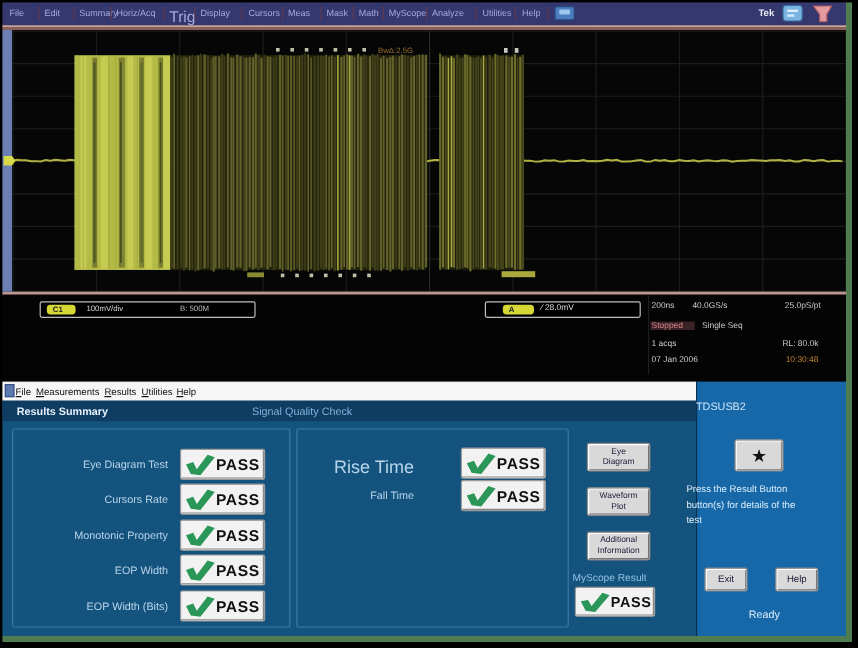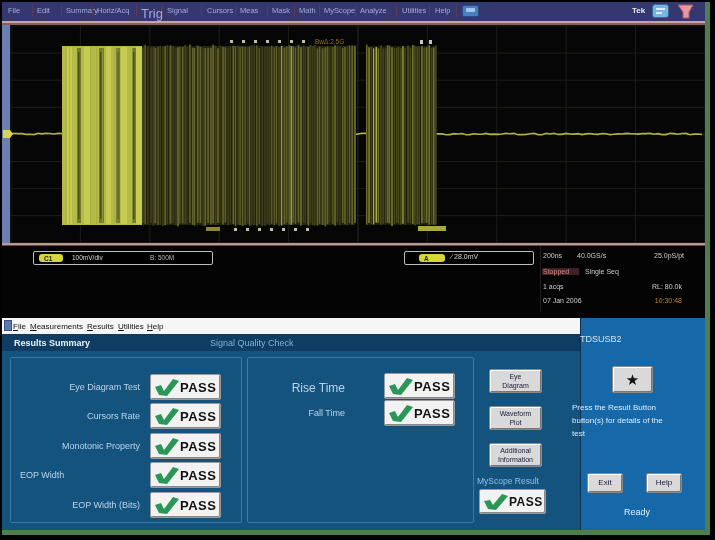--- a/index.html
+++ b/index.html
@@ -5,21 +5,21 @@
 .abs{position:absolute}
 </style></head><body>
 <div class="abs" style="left:705px;top:2px;width:5px;height:533px;background:#4f7d4f"></div>
 <div class="abs" style="left:2px;top:530px;width:708px;height:5px;background:#4f7d4f"></div>
 <div class="abs" style="left:2px;top:2px;width:703px;height:19px;background:#35376f"></div>
 <div class="abs" style="left:8px;top:6px;font-size:7.5px;color:#a3abdb">File</div>
 <div class="abs" style="left:37px;top:6px;font-size:7.5px;color:#a3abdb">Edit</div>
 <div class="abs" style="left:66px;top:6px;font-size:7.5px;color:#a3abdb">Summary</div>
 <div class="abs" style="left:97px;top:6px;font-size:7.5px;color:#a3abdb">Horiz/Acq</div>
 <div class="abs" style="left:141px;top:6px;font-size:13px;color:#a3abdb">Trig</div>
-<div class="abs" style="left:167px;top:6px;font-size:7.5px;color:#a3abdb">Signal</div>
+<div class="abs" style="left:167px;top:6px;font-size:7.5px;color:#a3abdb">Display</div>
 <div class="abs" style="left:207px;top:6px;font-size:7.5px;color:#a3abdb">Cursors</div>
 <div class="abs" style="left:240px;top:6px;font-size:7.5px;color:#a3abdb">Meas</div>
 <div class="abs" style="left:272px;top:6px;font-size:7.5px;color:#a3abdb">Mask</div>
 <div class="abs" style="left:299px;top:6px;font-size:7.5px;color:#a3abdb">Math</div>
 <div class="abs" style="left:324px;top:6px;font-size:7.5px;color:#a3abdb">MyScope</div>
 <div class="abs" style="left:360px;top:6px;font-size:7.5px;color:#a3abdb">Analyze</div>
 <div class="abs" style="left:402px;top:6px;font-size:7.5px;color:#a3abdb">Utilities</div>
 <div class="abs" style="left:435px;top:6px;font-size:7.5px;color:#a3abdb">Help</div>
 <div class="abs" style="left:32px;top:5px;width:1px;height:12px;background:#5e3a52"></div>
 <div class="abs" style="left:61px;top:5px;width:1px;height:12px;background:#5e3a52"></div>
@@ -378,31 +378,31 @@
 <div style="position:absolute;left:20px;top:411px;width:120px;text-align:right;font-size:9px;color:#b9d5ea;">Cursors Rate</div>
 <div style="position:absolute;left:150px;top:403px;width:71px;height:26px;background:#f2f2f2;border:1px solid #9a9a9a;border-radius:2px;box-shadow:inset -1px -1px 0 #888;"><svg width="69" height="24" viewBox="0 0 69 24">
       <path d="M4 12 L10 10 L13 16 L22 4 L28 6 L16 21 L8 20 Z" fill="#2a9658"></path>
       <text x="29" y="17" font-family="Liberation Sans, sans-serif" font-size="13" font-weight="bold" fill="#111" letter-spacing="0.5">PASS</text>
     </svg></div>
 <div style="position:absolute;left:20px;top:441px;width:120px;text-align:right;font-size:9px;color:#b9d5ea;">Monotonic Property</div>
 <div style="position:absolute;left:150px;top:433px;width:71px;height:26px;background:#f2f2f2;border:1px solid #9a9a9a;border-radius:2px;box-shadow:inset -1px -1px 0 #888;"><svg width="69" height="24" viewBox="0 0 69 24">
       <path d="M4 12 L10 10 L13 16 L22 4 L28 6 L16 21 L8 20 Z" fill="#2a9658"></path>
       <text x="29" y="17" font-family="Liberation Sans, sans-serif" font-size="13" font-weight="bold" fill="#111" letter-spacing="0.5">PASS</text>
     </svg></div>
-<div style="position:absolute;left:20px;top:470px;width:120px;font-size:9px;color:#b9d5ea;">EOP Width</div>
+<div style="position:absolute;left:20px;top:470px;width:120px;text-align:right;font-size:9px;color:#b9d5ea;">EOP Width</div>
 <div style="position:absolute;left:150px;top:462px;width:71px;height:26px;background:#f2f2f2;border:1px solid #9a9a9a;border-radius:2px;box-shadow:inset -1px -1px 0 #888;"><svg width="69" height="24" viewBox="0 0 69 24">
       <path d="M4 12 L10 10 L13 16 L22 4 L28 6 L16 21 L8 20 Z" fill="#2a9658"></path>
       <text x="29" y="17" font-family="Liberation Sans, sans-serif" font-size="13" font-weight="bold" fill="#111" letter-spacing="0.5">PASS</text>
     </svg></div>
 <div style="position:absolute;left:20px;top:500px;width:120px;text-align:right;font-size:9px;color:#b9d5ea;">EOP Width (Bits)</div>
 <div style="position:absolute;left:150px;top:492px;width:71px;height:26px;background:#f2f2f2;border:1px solid #9a9a9a;border-radius:2px;box-shadow:inset -1px -1px 0 #888;"><svg width="69" height="24" viewBox="0 0 69 24">
       <path d="M4 12 L10 10 L13 16 L22 4 L28 6 L16 21 L8 20 Z" fill="#2a9658"></path>
       <text x="29" y="17" font-family="Liberation Sans, sans-serif" font-size="13" font-weight="bold" fill="#111" letter-spacing="0.5">PASS</text>
     </svg></div>
-<div style="position:absolute;left:255px;top:381px;width:90px;text-align:right;font-size:12px;color:#b9d5ea;">Rise Time</div>
+<div style="position:absolute;left:255px;top:381px;width:90px;text-align:right;font-size:15px;color:#b9d5ea;">Rise Time</div>
 <div style="position:absolute;left:384px;top:373px;width:71px;height:26px;background:#f2f2f2;border:1px solid #9a9a9a;border-radius:2px;box-shadow:inset -1px -1px 0 #888;"><svg width="69" height="24" viewBox="0 0 69 24">
       <path d="M4 12 L10 10 L13 16 L22 4 L28 6 L16 21 L8 20 Z" fill="#2a9658"></path>
       <text x="29" y="17" font-family="Liberation Sans, sans-serif" font-size="13" font-weight="bold" fill="#111" letter-spacing="0.5">PASS</text>
     </svg></div>
 <div style="position:absolute;left:255px;top:408px;width:90px;text-align:right;font-size:9px;color:#b9d5ea;">Fall Time</div>
 <div style="position:absolute;left:384px;top:400px;width:71px;height:26px;background:#f2f2f2;border:1px solid #9a9a9a;border-radius:2px;box-shadow:inset -1px -1px 0 #888;"><svg width="69" height="24" viewBox="0 0 69 24">
       <path d="M4 12 L10 10 L13 16 L22 4 L28 6 L16 21 L8 20 Z" fill="#2a9658"></path>
       <text x="29" y="17" font-family="Liberation Sans, sans-serif" font-size="13" font-weight="bold" fill="#111" letter-spacing="0.5">PASS</text>
     </svg></div>
 <div style="position:absolute;left:489px;top:369px;width:53px;height:24px;background:#d9d9d9;border:1px solid #8a8a8a;border-radius:2px;box-shadow:inset 1px 1px 0 #fff, inset -1px -1px 0 #777;display:flex;align-items:center;justify-content:center;text-align:center;font-size:7px;line-height:9px;color:#1a1a3a;">Eye<br>Diagram</div>

